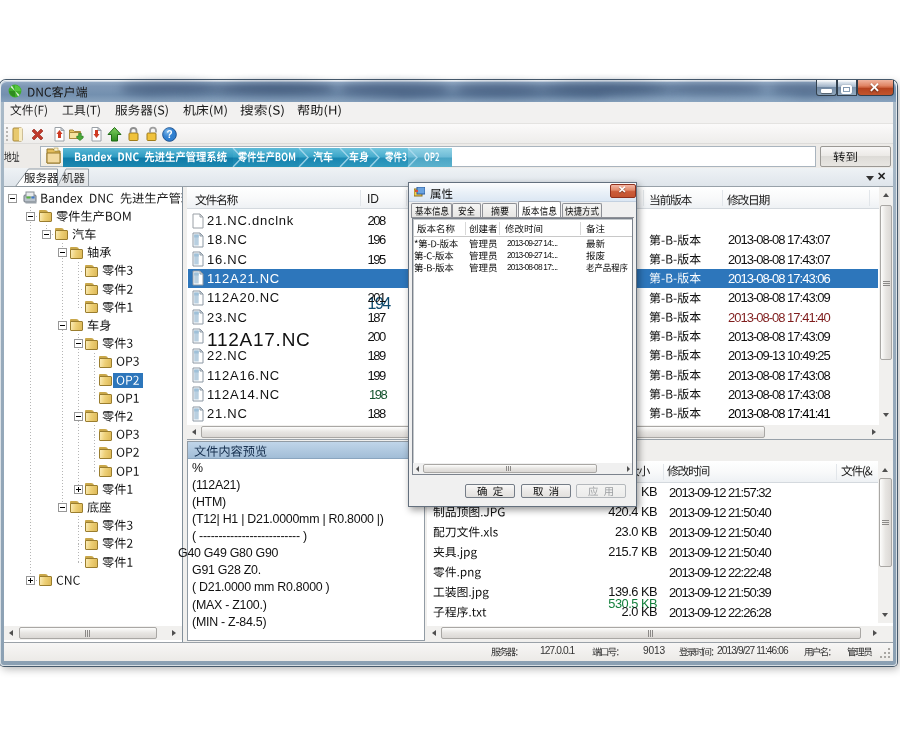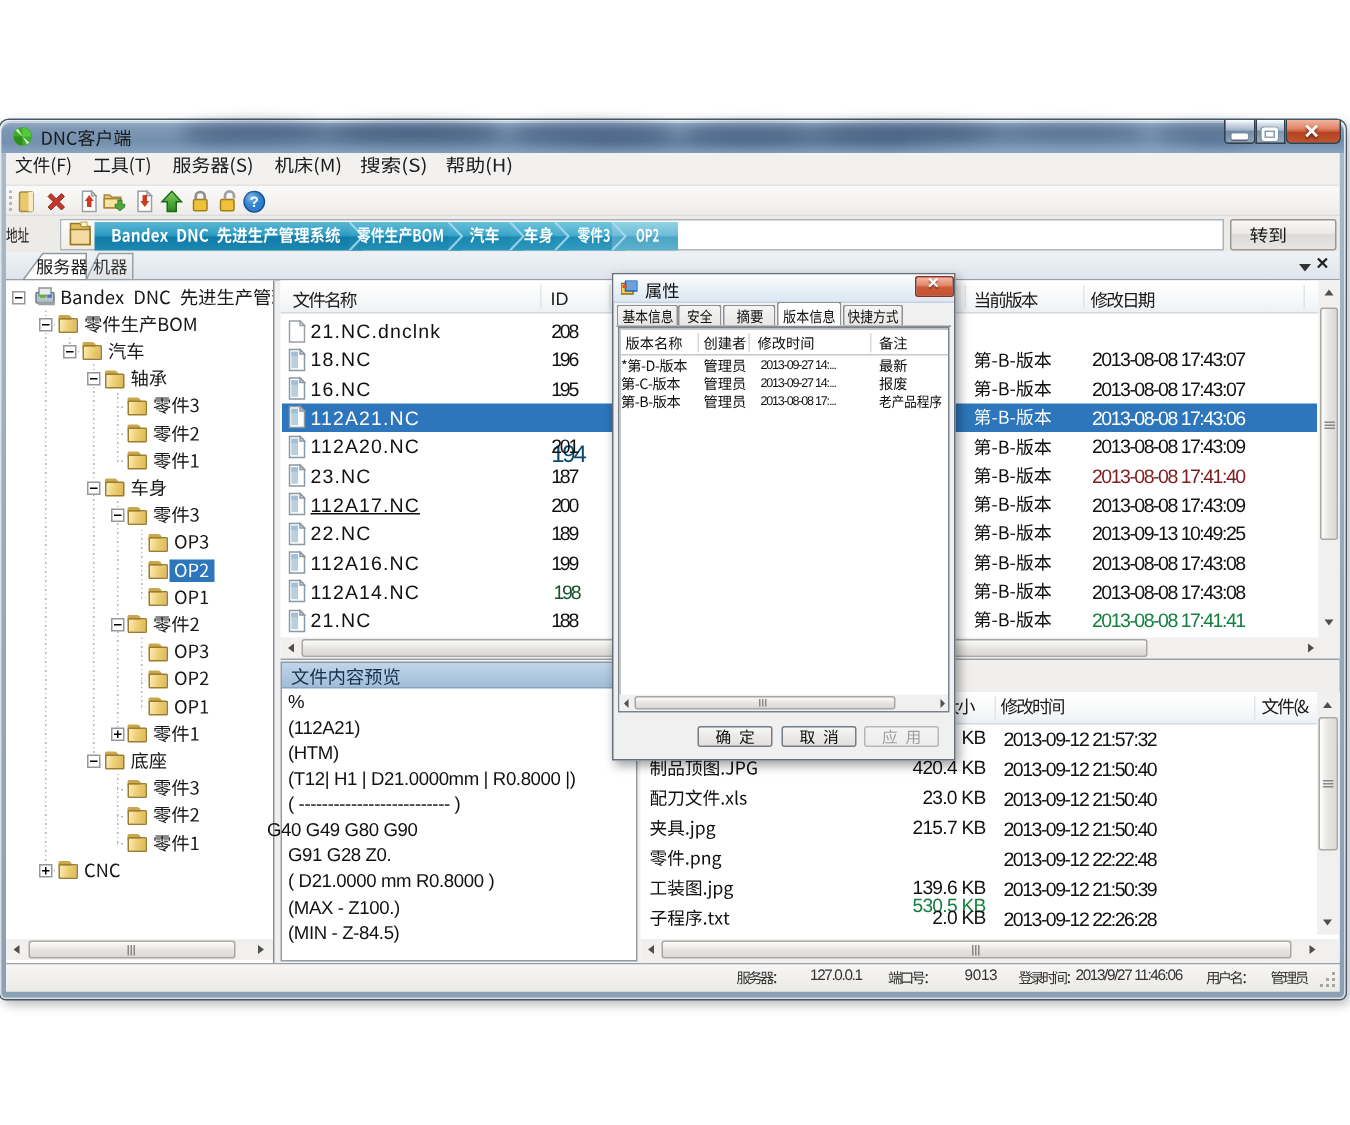--- a/index.html
+++ b/index.html
@@ -821,21 +821,21 @@
     <use href="#r7248" x="2351"></use>
     <use href="#r672C" x="3351"></use>
   </svg>
 <div class="t" style="top:310.6px;font-size:13px;color:#7f1d1d;letter-spacing:-1.0px;left:728px;">2013-08-08 17:41:40</div>
 <svg class="abs" style="left:191px;top:328.3px" width="14" height="16" viewBox="0 0 14 16">
     <path d="M2 1 H9 L12 4 V15 H2 Z" fill="#fff" stroke="#8c98a4"></path>
     <path d="M9 1 L12 4 H9 Z" fill="#dde3e8" stroke="#8c98a4"></path>
     <rect x="3.2" y="2.5" width="4.5" height="11" fill="#b8cfe0"></rect>
     <rect x="3.2" y="2.5" width="4.5" height="3" fill="#9fc0d8"></rect>
   </svg>
-<div class="t" style="top:329.9px;font-size:13px;color:#111;letter-spacing:.75px;left:207px;text-decoration:underline;">112A17.NC</div>
+<div class="t" style="top:329.9px;font-size:19px;color:#111;letter-spacing:.75px;left:207px;">112A17.NC</div>
 <div class="t" style="top:329.9px;font-size:13px;color:#111;letter-spacing:-1.5px;left:367.5px;">200</div>
 <svg class="cj" style="left:649px;top:330.1px;width:52.2px;height:12px" viewBox="0 -880 4351 1000" fill="#111">
     <use href="#r7B2C" x="0"></use>
     <use href="#r002D" x="1000"></use>
     <use href="#r0042" x="1347"></use>
     <use href="#r002D" x="2004"></use>
     <use href="#r7248" x="2351"></use>
     <use href="#r672C" x="3351"></use>
   </svg>
 <div class="t" style="top:329.9px;font-size:13px;color:#111;letter-spacing:-1.0px;left:728px;">2013-08-08 17:43:09</div>
@@ -899,21 +899,21 @@
 <div class="t" style="top:407.1px;font-size:13px;color:#111;letter-spacing:.75px;left:207px;">21.NC</div>
 <div class="t" style="top:407.1px;font-size:13px;color:#111;letter-spacing:-1.5px;left:367.5px;">188</div>
 <svg class="cj" style="left:649px;top:407.3px;width:52.2px;height:12px" viewBox="0 -880 4351 1000" fill="#111">
     <use href="#r7B2C" x="0"></use>
     <use href="#r002D" x="1000"></use>
     <use href="#r0042" x="1347"></use>
     <use href="#r002D" x="2004"></use>
     <use href="#r7248" x="2351"></use>
     <use href="#r672C" x="3351"></use>
   </svg>
-<div class="t" style="top:407.1px;font-size:13px;color:#15803d;letter-spacing:-1.0px;left:728px;">2013-08-08 17:41:41</div>
+<div class="t" style="top:407.1px;font-size:13px;color:#000000;letter-spacing:-1.0px;left:728px;">2013-08-08 17:41:41</div>
 <div class="sb" style="left:879px;top:187px;width:14px;height:238px"></div>
 <div class="arr" style="left:883px;top:193px;border-left:3.5px solid transparent;border-right:3.5px solid transparent;border-bottom:4px solid #4f4f4f"></div>
 <div class="sbthumbv" style="left:880px;top:205px;width:12px;height:155px"></div>
 <div class="grip3h abs" style="left:883px;top:281px">
     <span style="top:0"></span>
     <span style="top:2px"></span>
     <span style="top:4px"></span>
   </div>
 <div class="arr" style="left:883px;top:413px;border-left:3.5px solid transparent;border-right:3.5px solid transparent;border-top:4px solid #4f4f4f"></div>
 <div class="sb" style="left:187px;top:425px;width:706px;height:14px"></div>

